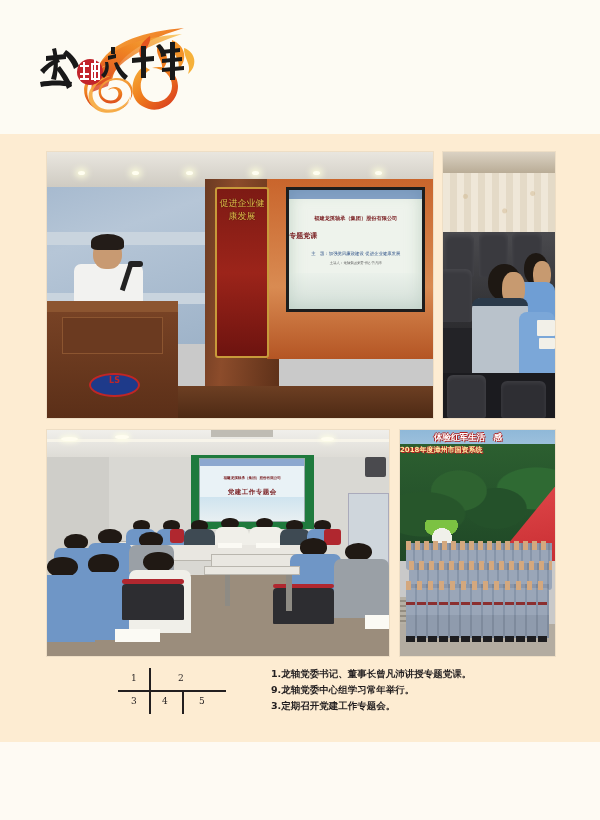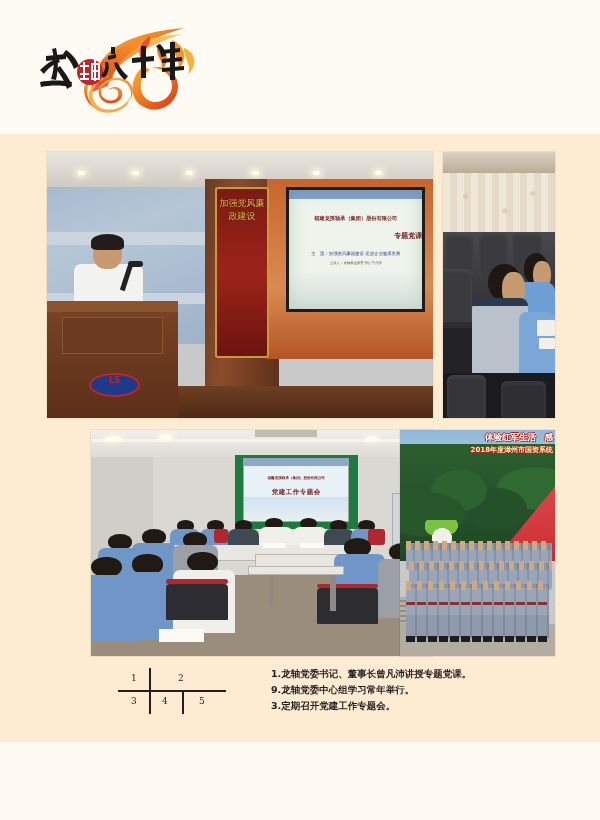--- a/index.html
+++ b/index.html
@@ -18,21 +18,21 @@
 
   
   .logo{position:absolute;left:32px;top:26px;width:180px;height:88px;}
   .logo svg{display:block;}
 
   
   .photo{position:absolute;overflow:hidden;background:#c9c9c9;
          box-shadow:0 0 0 1px rgba(0,0,0,.06);}
   .ph1{left:47px;top:152px;width:386px;height:266px;}
   .ph2{left:443px;top:152px;width:112px;height:266px;}
-  .ph3{left:47px;top:430px;width:342px;height:226px;margin-left:44px;}
+  .ph3{left:47px;top:430px;width:342px;height:226px;}
   .ph4{left:400px;top:430px;width:155px;height:226px;}
 
   .scene{position:absolute;inset:0;}
 
   
   .r{position:absolute;}
 
   
   .p1-wallL{left:0;top:0;width:46%;height:72%;
     background:linear-gradient(160deg,#9fb4cb 0%,#b6c6d7 40%,#9db2c8 100%);}
@@ -50,21 +50,21 @@
   .p1-banner .gz{color:#f2c14b;font-size:9px;line-height:13px;text-align:center;
     padding-top:8px;font-family:"DejaVu Sans","Liberation Sans",sans-serif;
     letter-spacing:0;text-shadow:0 0 1px #000;}
   .p1-orange{left:57%;top:10%;width:43%;height:68%;
     background:linear-gradient(180deg,#c9652c,#d98b52 60%,#b45524);}
   .p1-screen{left:62%;top:13%;width:36%;height:47%;
     background:#eef3ec;border:3px solid #1d1d1d;box-sizing:border-box;
     box-shadow:inset 0 0 16px rgba(160,190,170,.6);}
   .p1-screen .hdr{height:8%;background:#2f5ea8;opacity:.55;}
   .p1-screen .t1{margin-top:12%;text-align:center;color:#7a1f22;font-size:5.2px;font-weight:bold;}
-  .p1-screen .t2{margin-top:7%;text-align:right;color:#7a1f22;font-size:7px;font-weight:bold;}
+  .p1-screen .t2{margin-top:7%;text-align:left;color:#7a1f22;font-size:7px;font-weight:bold;}
   .p1-screen .t3{margin-top:7%;text-align:center;color:#2b4f86;font-size:4.4px;}
   .p1-screen .t4{margin-top:4%;text-align:center;color:#555;font-size:3.4px;}
   .p1-screen .bldg{position:absolute;left:0;bottom:0;width:100%;height:30%;
     background:linear-gradient(180deg,rgba(220,232,226,.2),rgba(190,206,200,.55));}
   .p1-podium{left:0;top:56%;width:34%;height:44%;
     background:linear-gradient(180deg,#7a4426,#5b2f18);}
   .p1-podium-top{left:0;top:56%;width:34%;height:4%;background:#8c5530;}
   .p1-podium-inner{left:4%;top:62%;width:26%;height:14%;
     background:#6b3a20;border:1px solid #8c5530;box-sizing:border-box;}
   .p1-ls{left:11%;top:83%;width:13%;height:9%;border-radius:50%;
@@ -125,23 +125,23 @@
   .p4-trees{left:0;top:6%;width:100%;height:52%;
     background:radial-gradient(ellipse at 15% 60%,#27562b 0 22%,transparent 23%),
                radial-gradient(ellipse at 38% 40%,#2e6330 0 20%,transparent 21%),
                radial-gradient(ellipse at 62% 55%,#24512a 0 22%,transparent 23%),
                radial-gradient(ellipse at 88% 38%,#2f6a33 0 20%,transparent 21%),
                linear-gradient(180deg,#2c5f30,#1f4726);}
   .p4-monument{left:52%;top:25%;width:48%;height:33%;
     background:linear-gradient(170deg,#e0484a,#c92e33);
     clip-path:polygon(18% 100%,100% 0,100% 100%);}
   .p4-banner{left:0;top:1%;width:100%;height:13%;}
-  .p4-banner .l1{text-align:right;padding-right:2px;color:#fff;font-size:8.5px;font-weight:bold;
-    text-shadow:1px 1px 0 #b02020,-1px 0 0 #b02020,0 -1px 0 #b02020;white-space:nowrap;}
-  .p4-banner .l2{text-align:right;padding-right:2px;margin-top:1px;color:#ffe9a0;font-size:7px;font-weight:bold;
+  .p4-banner .l1{padding-right:2px;color:#fff;font-size:8.5px;font-weight:bold;
+    text-shadow:1px 1px 0 #b02020,-1px 0 0 #b02020,0 -1px 0 #b02020;white-space:nowrap;margin-left:34px;}
+  .p4-banner .l2{text-align:left;padding-right:2px;margin-top:1px;color:#ffe9a0;font-size:7px;font-weight:bold;
     text-shadow:1px 1px 0 #c02020,-1px 0 0 #c02020;white-space:nowrap;}
   .p4-mascot{left:16%;top:40%;width:22%;height:13%;
     background:radial-gradient(circle at 50% 60%,#f0f0ea 0 40%,transparent 41%),
                radial-gradient(circle at 26% 20%,#7cc242 0 26%,transparent 27%),
                radial-gradient(circle at 70% 18%,#7cc242 0 26%,transparent 27%);}
   .p4-ground{left:0;top:86%;width:100%;height:14%;background:#b3aca1;}
   .p4-steps{left:0;top:74%;width:16%;height:14%;
     background:repeating-linear-gradient(180deg,#b6b0a4 0 3px,#948d81 3px 5px);}
 
   
@@ -252,21 +252,21 @@
       <div class="r p1-light" style="left:8%"></div>
       <div class="r p1-light" style="left:22%"></div>
       <div class="r p1-light" style="left:36%"></div>
       <div class="r p1-light" style="left:53%"></div>
       <div class="r p1-light" style="left:69%"></div>
       <div class="r p1-light" style="left:85%"></div>
       <div class="r p1-woodpanel"></div>
       <div class="r p1-orange"></div>
 
       <div class="r p1-banner">
-        <div class="gz">加强党风廉政建设</div>
+        <div class="gz">促进企业健康发展</div>
       </div>
 
       <div class="r p1-screen">
         <div class="hdr"></div>
         <div class="bldg"></div>
         <div class="t1">福建龙溪轴承（集团）股份有限公司</div>
         <div class="t2">专题党课</div>
         <div class="t3">主　题：加强党风廉政建设 促进企业健康发展</div>
         <div class="t4">主讲人：龙轴集团党委书记 曾凡沛</div>
       </div>

